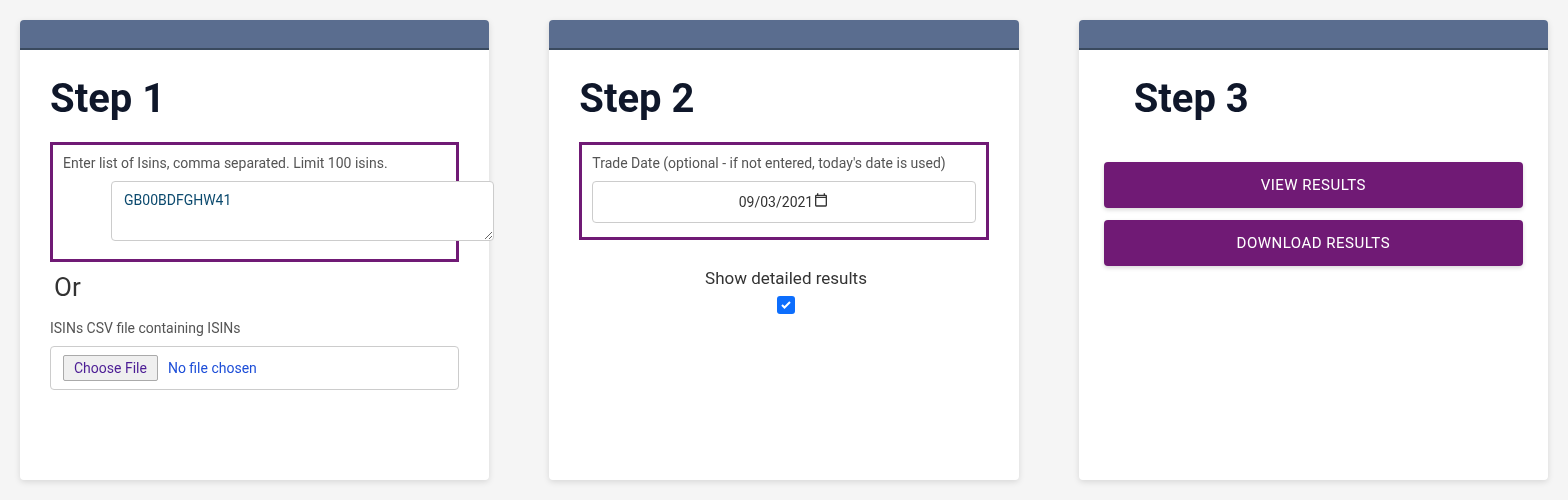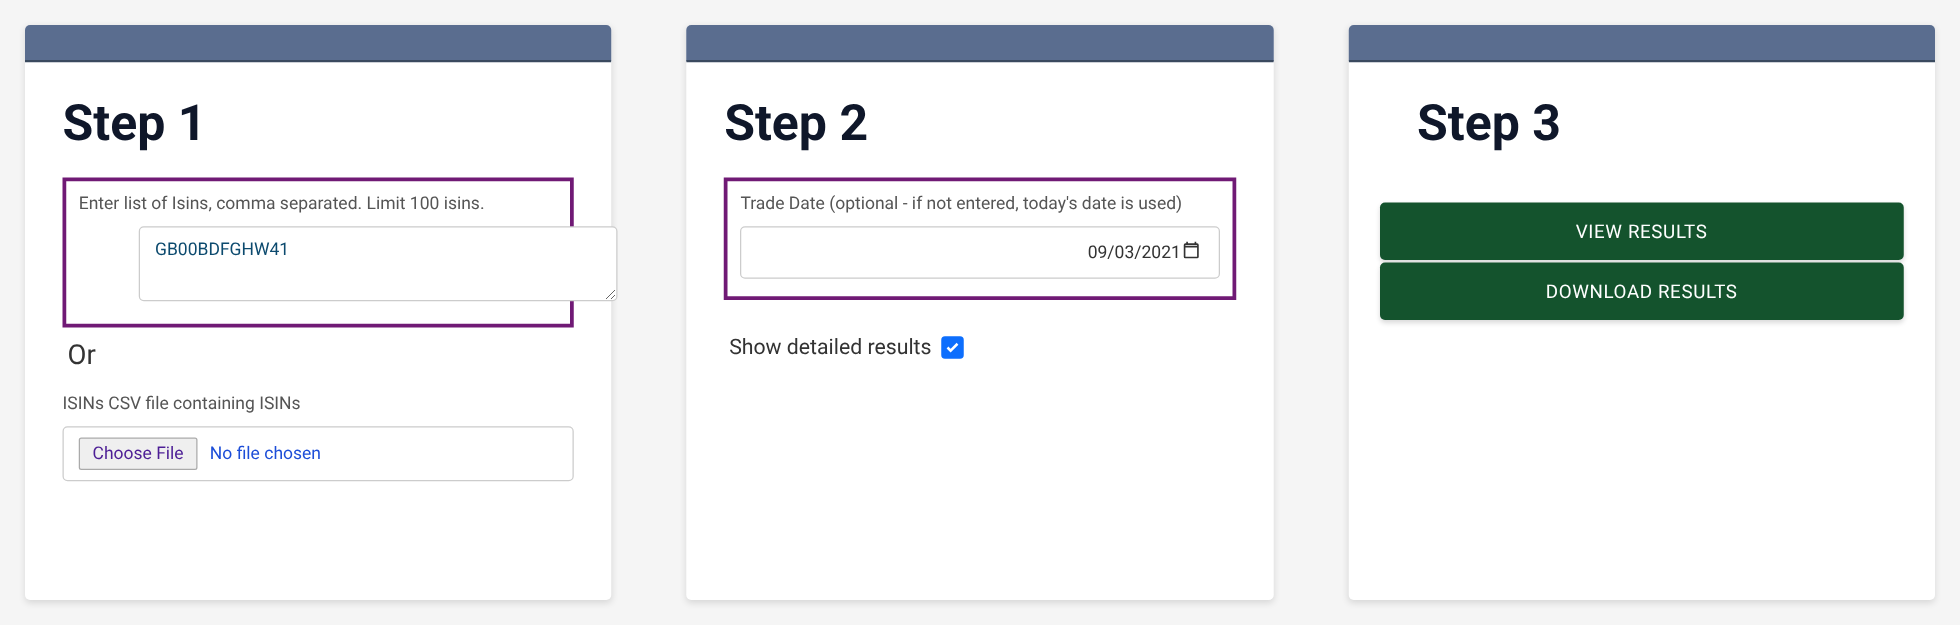--- a/index.html
+++ b/index.html
@@ -61,21 +61,21 @@
       border: 1px solid #ccc;
       border-radius: 4px;
       padding: 10px 12px;
       font-size: 14px;
       font-family: inherit;
       color: #0c4a6e;
       resize: both;
       margin-left: 48px;
     }
     .or-text {
-      font-size: 22px;
+      font-size: 26px;
       color: #333;
       margin: 8px 4px 18px 4px;
     }
     .file-input-wrapper {
       border: 1px solid #ccc;
       border-radius: 4px;
       padding: 8px 12px;
       display: flex;
       align-items: center;
       gap: 10px;
@@ -94,37 +94,38 @@
     .file-status {
       font-size: 14px;
       color: #1d4ed8;
     }
     .date-input-wrapper {
       border: 1px solid #ccc;
       border-radius: 4px;
       padding: 10px 14px;
       display: flex;
       align-items: center;
-      justify-content: flex-end;
+      justify-content: center;
       width: 100%;
     }
     .date-value {
       font-size: 14px;
       color: #333;
     }
     .calendar-icon {
       width: 16px;
       height: 16px;
     }
     .checkbox-row {
       display: flex;
       align-items: center;
       gap: 8px;
       margin-top: 28px;
       margin-left: 4px;
+      flex-direction: column;
     }
     .checkbox-label {
       font-size: 17px;
       color: #333;
     }
     .checkbox-custom {
       width: 18px;
       height: 18px;
       background: #0d6efd;
       border-radius: 3px;
@@ -133,29 +134,29 @@
       justify-content: center;
       cursor: pointer;
     }
     .checkbox-custom svg {
       width: 12px;
       height: 12px;
     }
     .action-button {
       display: block;
       width: 100%;
-      background: #14532d;
+      background: #701a75;
       color: #fff;
       border: none;
       border-radius: 4px;
       padding: 14px 0;
       font-size: 15px;
       letter-spacing: 0.5px;
       cursor: pointer;
-      margin-bottom: 2px;
+      margin-bottom: 12px;
       box-shadow: 0 2px 4px rgba(0,0,0,0.15);
       font-family: inherit;
     }
     .step3-body {
       padding: 25px 25px;
     }
     .step3-title {
       padding-left: 30px;
       margin-bottom: 40px;
     }

